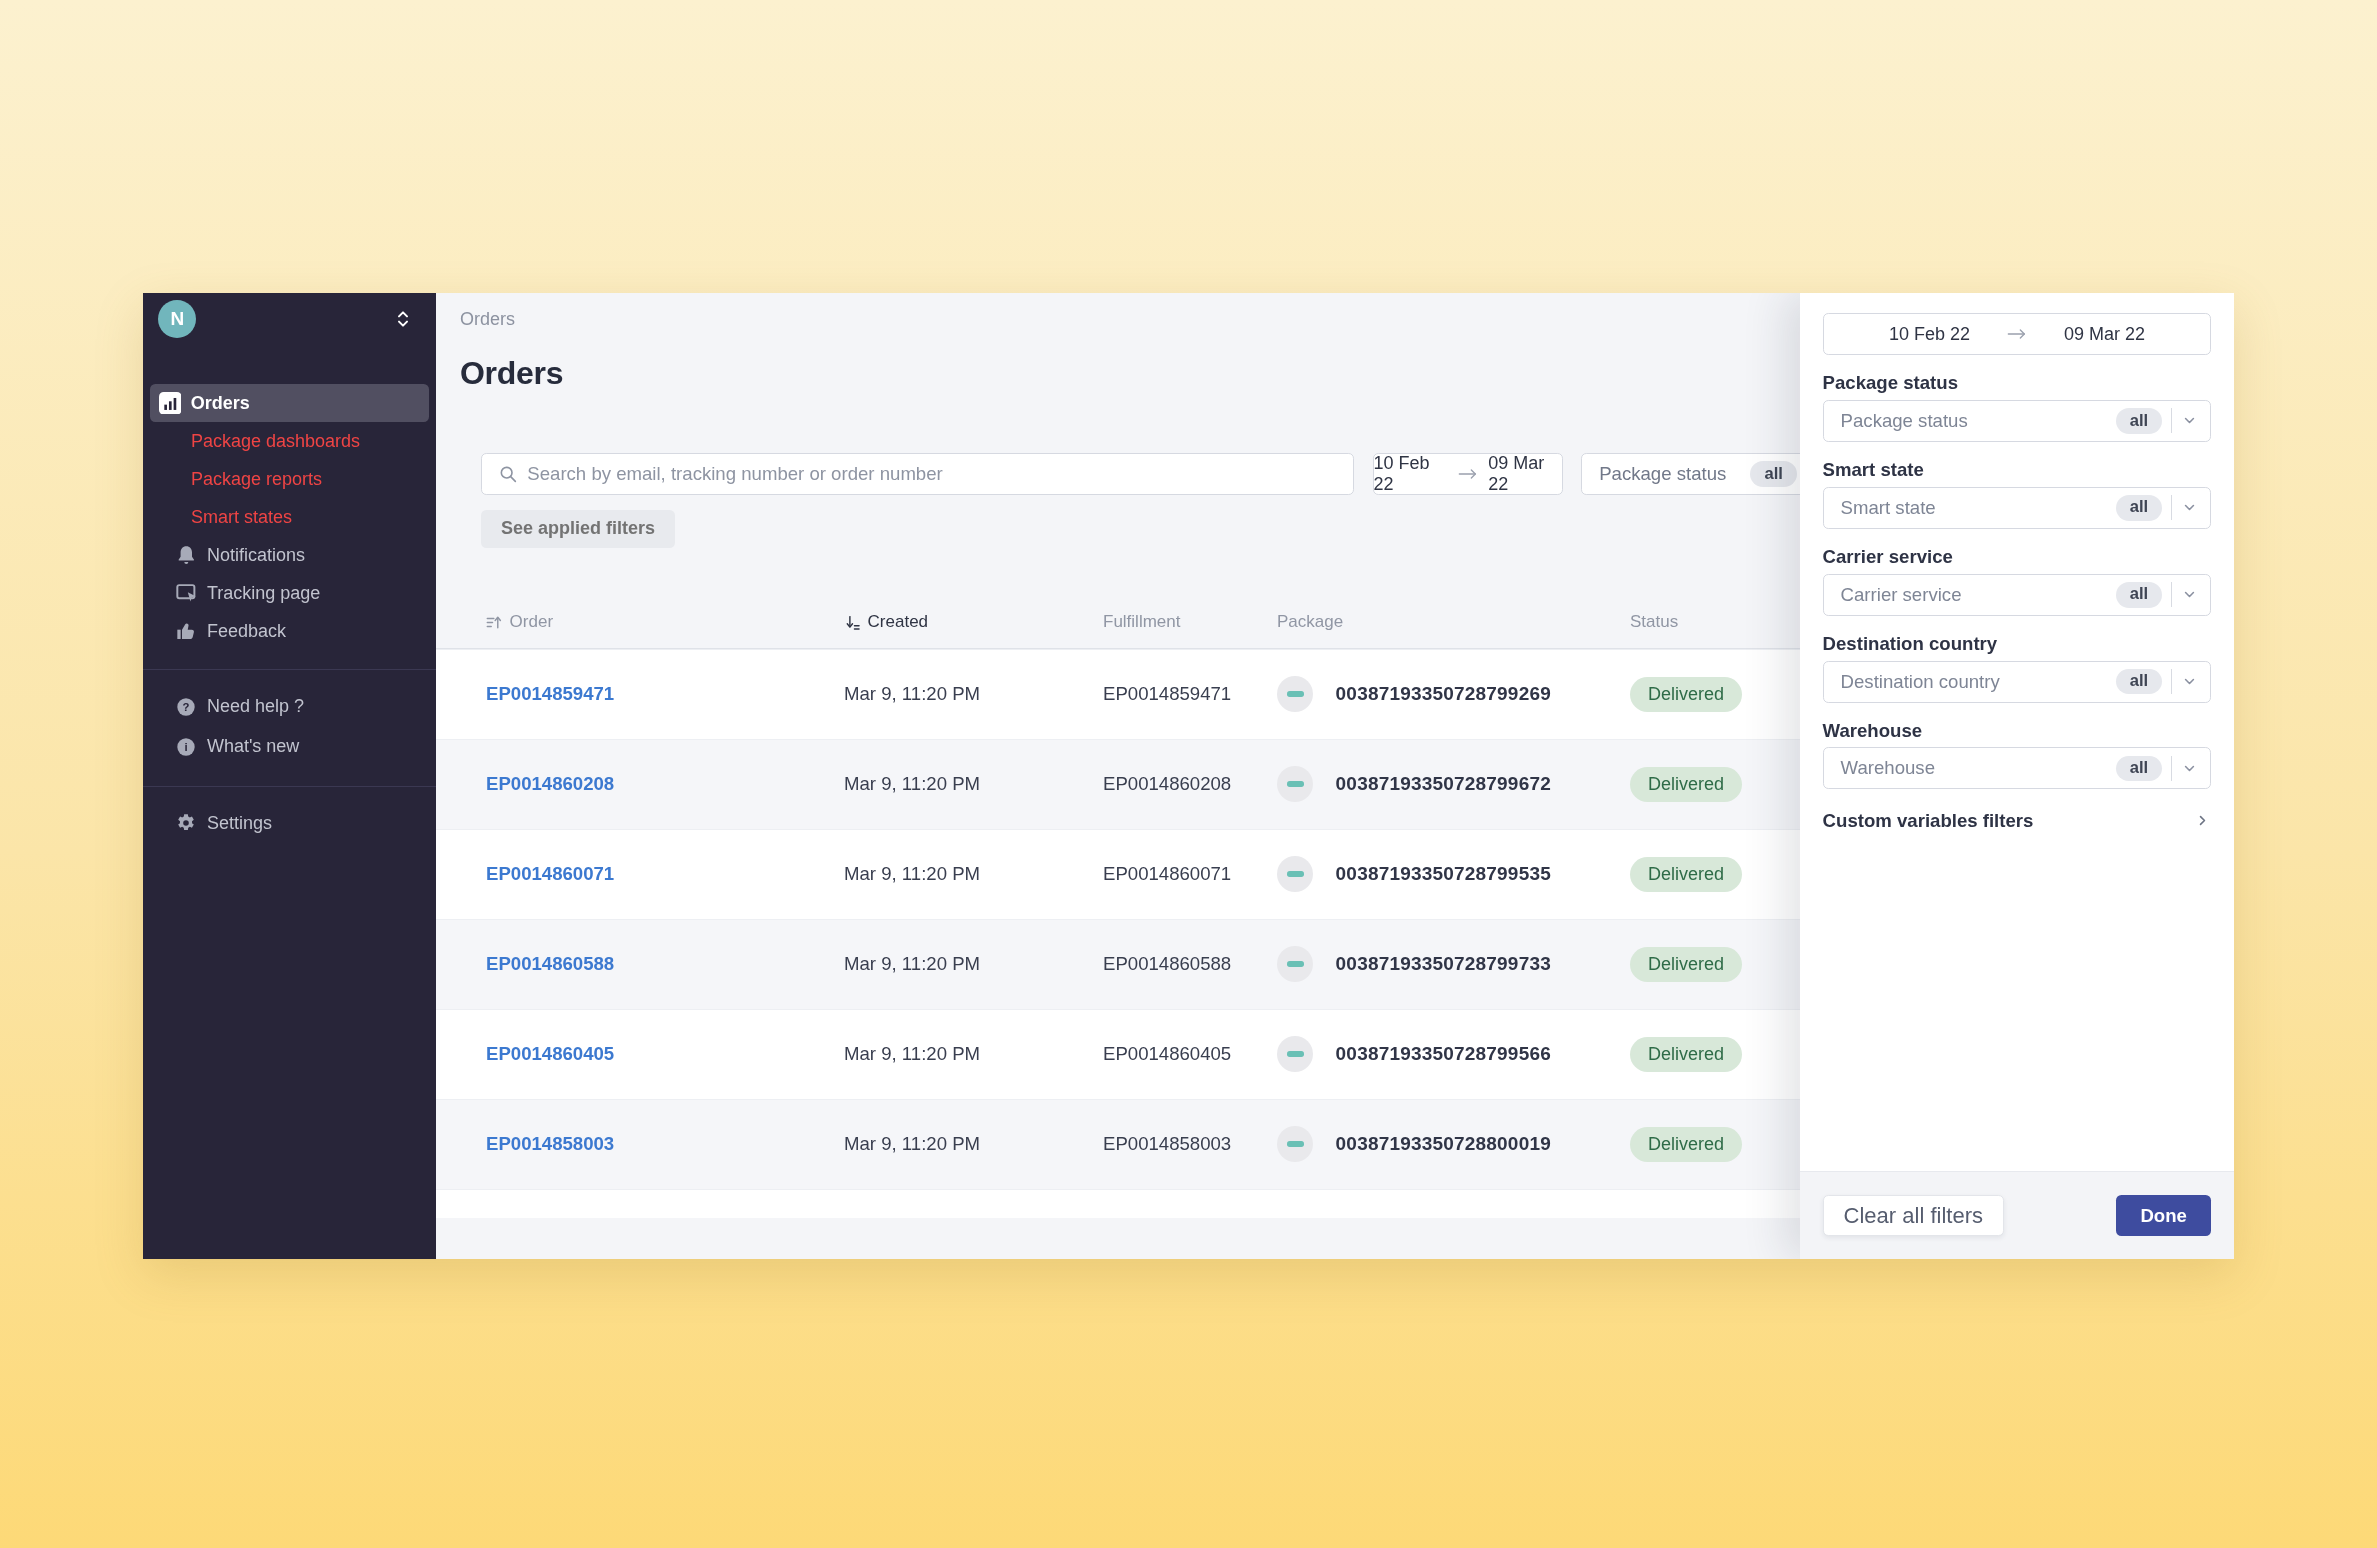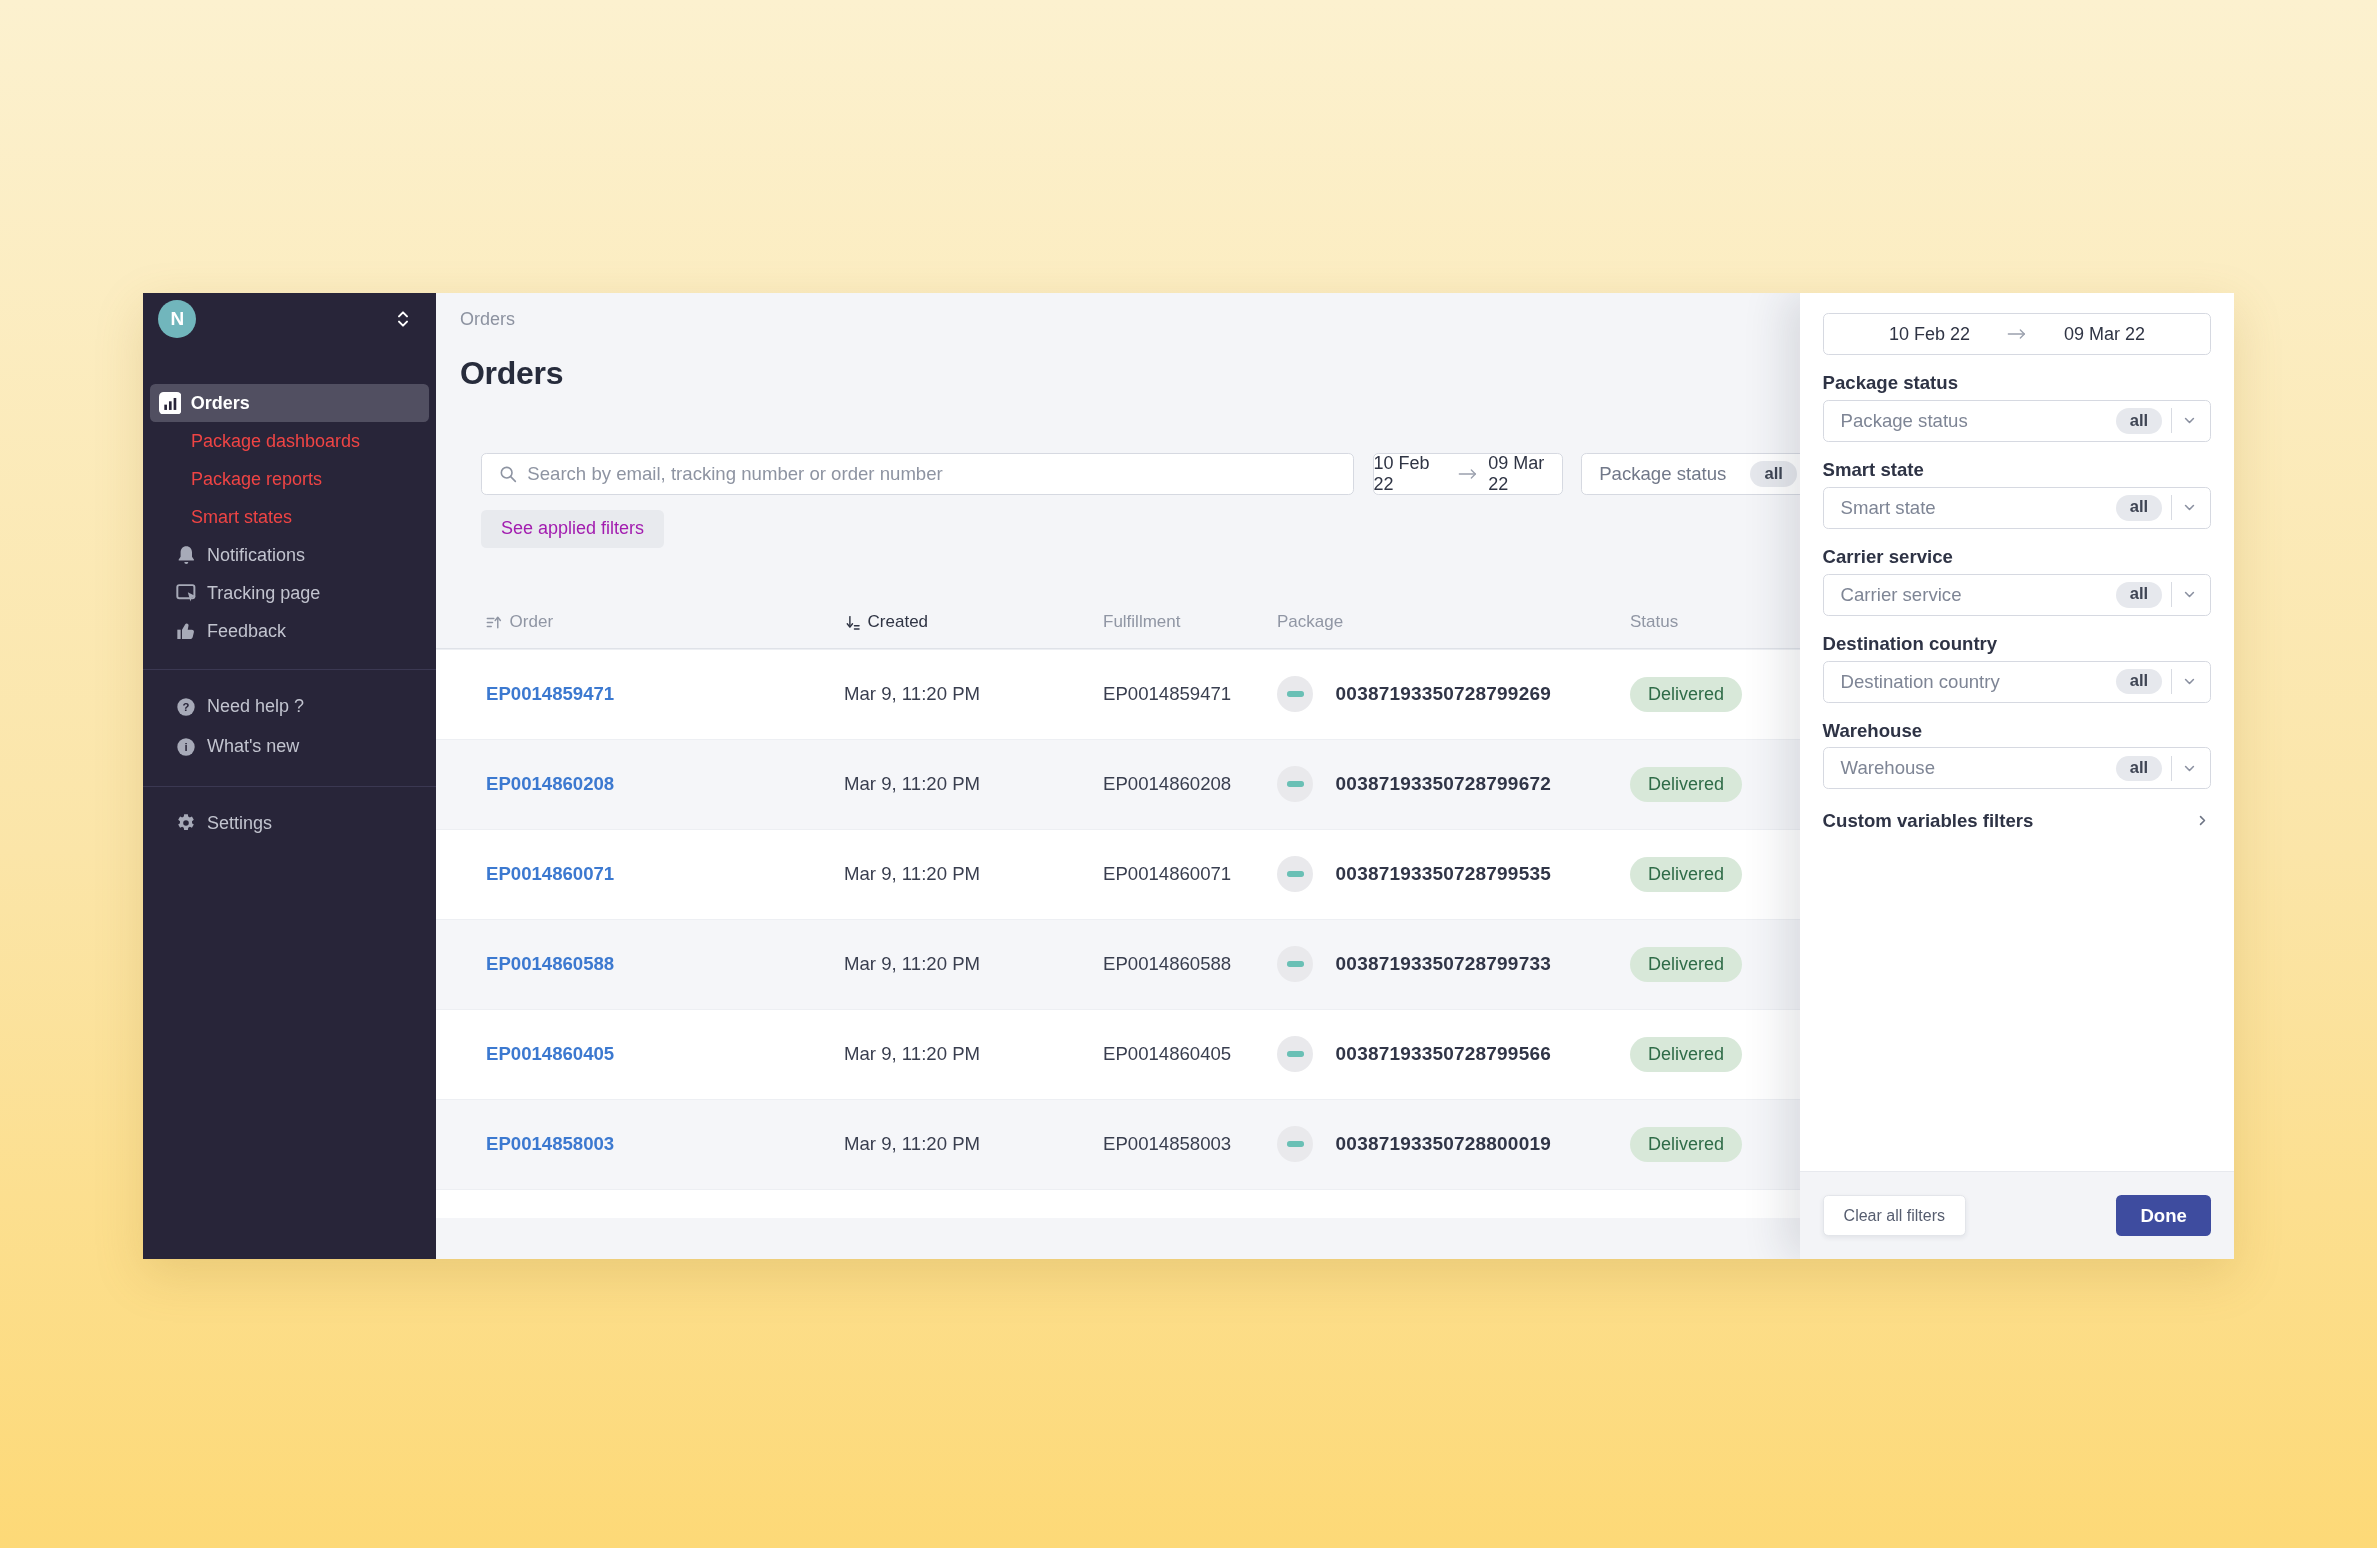--- a/index.html
+++ b/index.html
@@ -43,21 +43,21 @@
   .datebox{ width:190px; height:42px; background:#fff; border:0.7px solid #d6d9e1; border-radius:5.3px;
     display:flex; align-items:center; justify-content:center; gap:10.6px; font-size:18px; font-weight:500; color:#2f3444; }
   .selectbox{ height:42px; background:#fff; border:0.7px solid #d6d9e1; border-radius:5.3px;
     display:flex; align-items:center; padding:0 12px 0 17px; gap:9.3px; font-size:18.6px; color:#717889; }
   .selectbox .ph{ flex:1; white-space:nowrap; overflow:hidden; }
   .pill{ background:#e6e8ed; color:#3f4554; border-radius:663px; font-size:16.6px; font-weight:600;
     padding:4.6px 14px; line-height:1; }
   .vdiv{ width:0.7px; height:25px; background:#d8dbe2; }
   .mainselect{ width:265px; flex:0 0 265px; }
   .seeapplied{ margin-top:14.6px; height:38px; padding:0 20px; border:none; border-radius:5.3px;
-    background:#e8eaee; color:#a21caf; font-size:18px; font-weight:400; font-family:inherit; cursor:default; }
+    background:#e8eaee; color:#737373; font-size:18px; font-weight:700; font-family:inherit; cursor:default; }
   
   .table{ margin-top:49px; }
   .thead,.trow{ display:grid; grid-template-columns:358px 259px 174px 353px 1fr; padding-left:50px; align-items:center; }
   .thead{ height:52px; font-size:17px; color:#9096a4; border-bottom:0.7px solid #dfe2e8; }
   .th{ display:flex; align-items:center; gap:6.6px; }
   .th.sorted{ color:#2f3444; font-weight:500; }
   .trow{ height:90px; background:#fff; border-top:0.7px solid #edeff3; font-size:18.6px; color:#393e4f; }
   .trow:nth-child(odd){ background:#f5f6f9; }
   .trow.partial{ height:29px; background:#fff; }
   .orderlink{ color:#3c79d0; font-weight:600; text-decoration:none; font-size:18.6px; }
@@ -81,21 +81,21 @@
   .flabel{ font-size:18.6px; font-weight:600; color:#2e3345; height:22.6px; line-height:22.6px; }
   .fselect{ margin-top:5.3px; height:42px; border:0.7px solid #d6d9e1; border-radius:5.3px; background:#fff;
     display:flex; align-items:center; padding:0 12px 0 17px; gap:9.3px; font-size:18.6px; color:#7e8595; cursor:pointer; }
   .fselect .ph{ flex:1; }
   .customrow{ margin-top:17px; height:29px; display:flex; align-items:center; justify-content:space-between;
     font-size:18.6px; font-weight:600; color:#2e3345; cursor:pointer; }
   .customrow .chev{ color:#6d7484; display:flex; }
   .p-foot{ flex:0 0 88px; background:#f3f4f7; border-top:0.7px solid #e7e9ee; display:flex; align-items:center;
     justify-content:space-between; padding:0 22.6px; }
   .btn-clear{ background:#fff; border:0.7px solid #e3e5ea; box-shadow:0 2px 5.3px rgba(31,41,70,.08);
-    border-radius:5.3px; height:41px; padding:0 20px; font-size:16px; font-weight:500; color:#565d6f;
+    border-radius:5.3px; height:41px; padding:0 20px; font-size:22px; font-weight:500; color:#565d6f;
     font-family:inherit; cursor:pointer; }
   .btn-done{ background:#3e4c9f; border:none; border-radius:5.3px; height:41px; padding:0 24.5px;
     font-size:18.6px; font-weight:600; color:#fff; font-family:inherit; cursor:pointer; }
   .arrow-glyph{ color:#9aa0ad; display:flex; }
   svg{ display:block; }
 </style>
 </head>
 <body>
 
 <div class="app">

